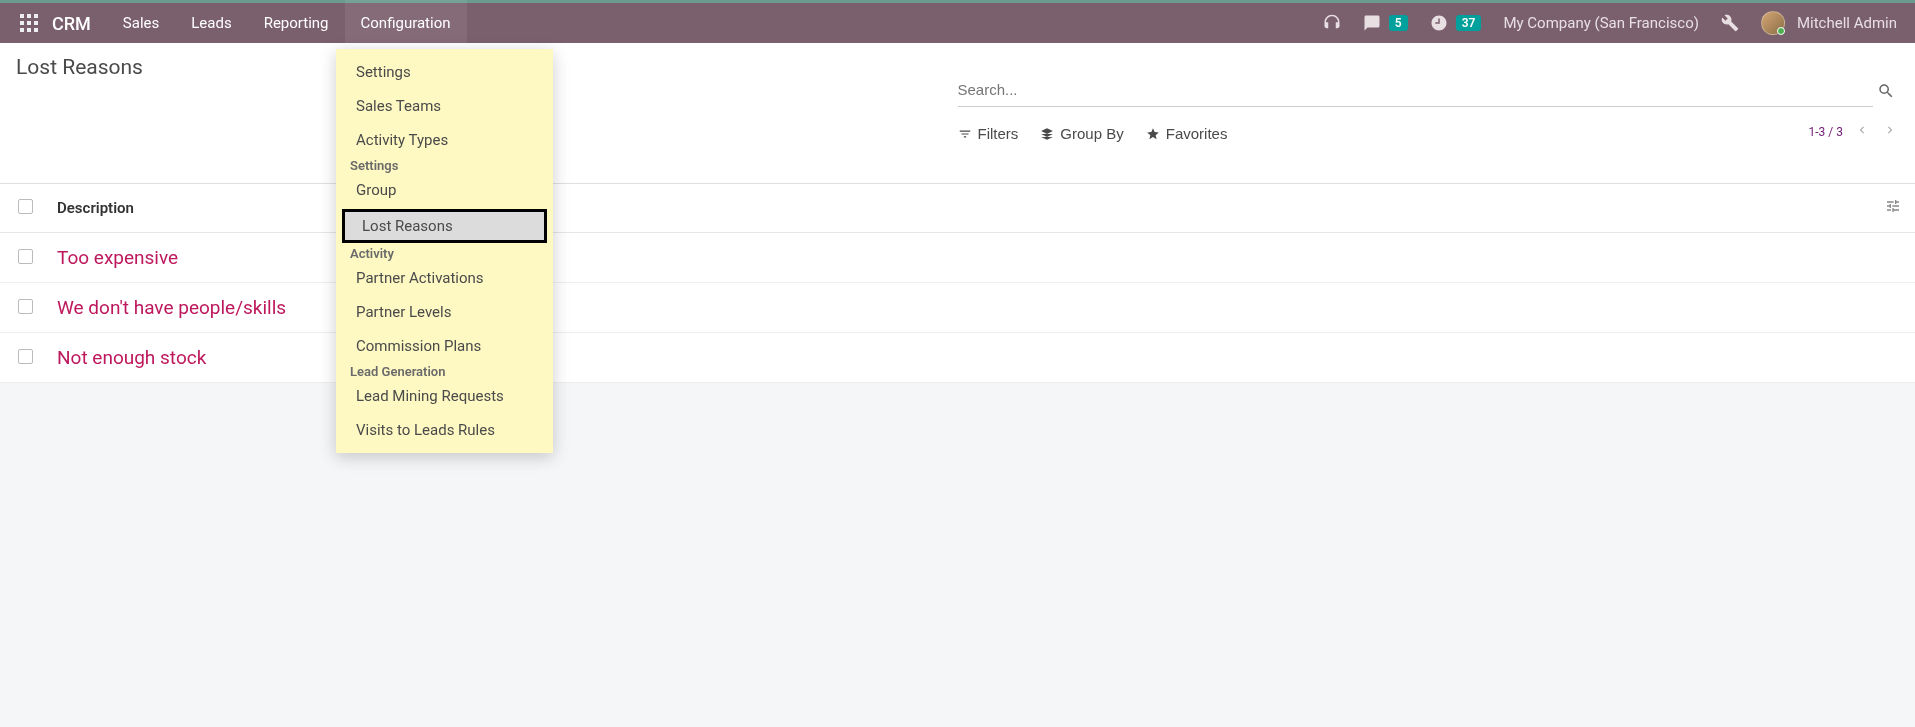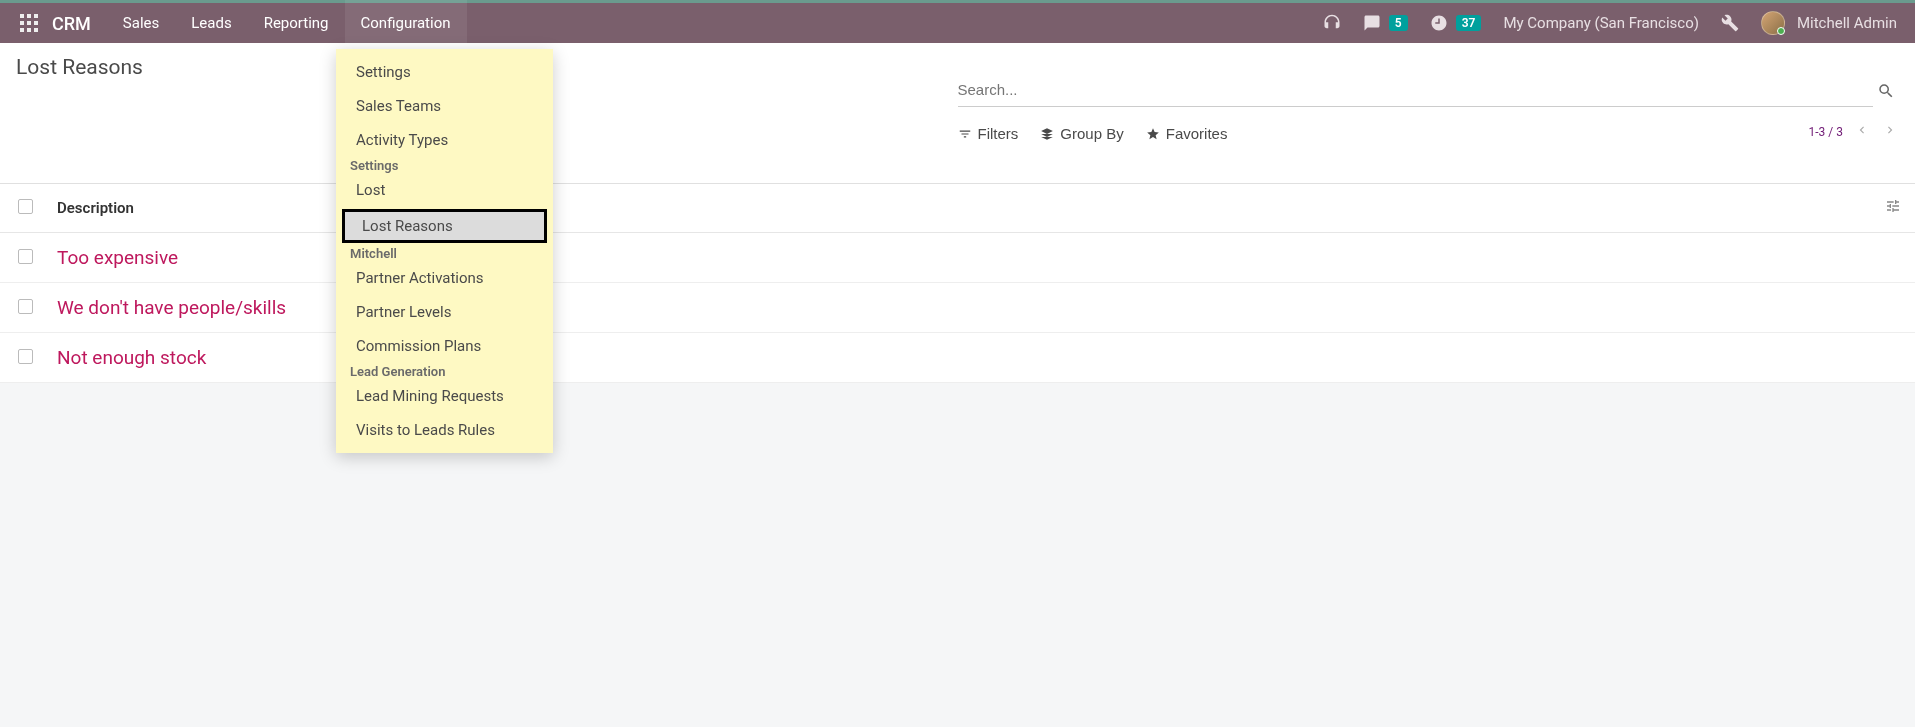--- a/index.html
+++ b/index.html
@@ -313,23 +313,23 @@
       <span>Mitchell Admin</span>
     </span>
   </div>
 </div>
 
 <div class="dropdown-menu">
   <span class="dropdown-item">Settings</span>
   <span class="dropdown-item">Sales Teams</span>
   <span class="dropdown-item">Activity Types</span>
   <span class="dropdown-header">Settings</span>
-  <span class="dropdown-item">Lost</span>
+  <span class="dropdown-item">Group</span>
   <span class="dropdown-item highlighted">Lost Reasons</span>
-  <span class="dropdown-header">Mitchell</span>
+  <span class="dropdown-header">Activity</span>
   <span class="dropdown-item">Partner Activations</span>
   <span class="dropdown-item">Partner Levels</span>
   <span class="dropdown-item">Commission Plans</span>
   <span class="dropdown-header">Lead Generation</span>
   <span class="dropdown-item">Lead Mining Requests</span>
   <span class="dropdown-item">Visits to Leads Rules</span>
 </div>
 
 <div class="control-panel">
   <div class="cp-left">

